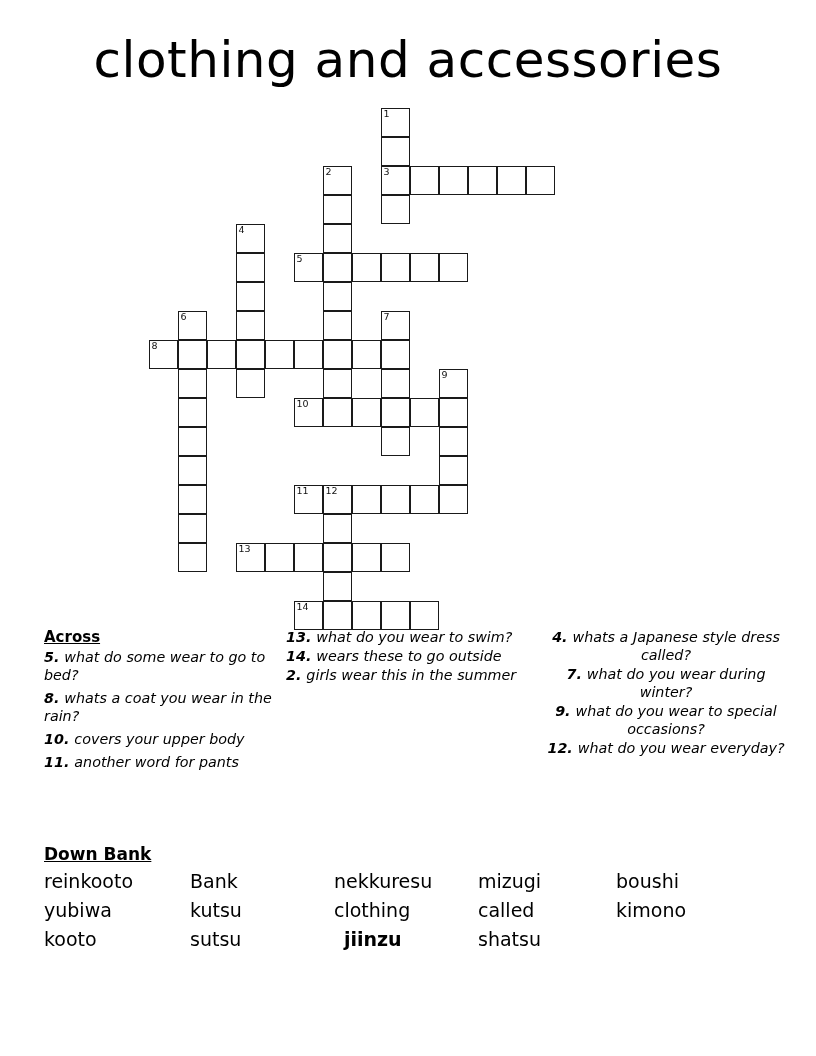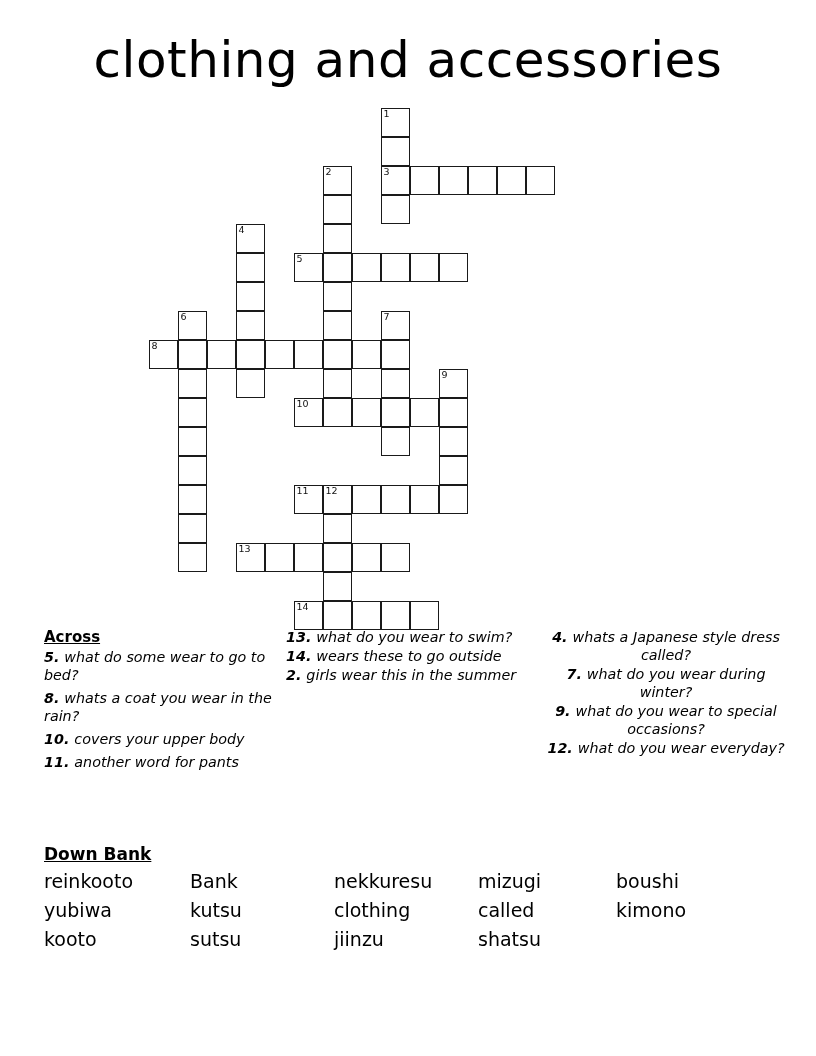--- a/index.html
+++ b/index.html
@@ -270,19 +270,19 @@
         <div class="wb-row" style="position: relative;">
           <span class="wb-word" style="left: 0px;">yubiwa</span>
           <span class="wb-word" style="left: 146px;">kutsu</span>
           <span class="wb-word" style="left: 290px;">clothing</span>
           <span class="wb-word" style="left: 434px;">called</span>
           <span class="wb-word" style="left: 572px;">kimono</span>
         </div>
         <div class="wb-row" style="position: relative;">
           <span class="wb-word" style="left: 0px;">kooto</span>
           <span class="wb-word" style="left: 146px;">sutsu</span>
-          <span class="wb-word" style="left: 290px;">jiinzu</span>
+          <span class="wb-word" style="left: 300px; font-weight: bold;">jiinzu</span>
           <span class="wb-word" style="left: 434px;">shatsu</span>
         </div>
       </div>
   </div>
 
 </div>
 
 </body></html>

